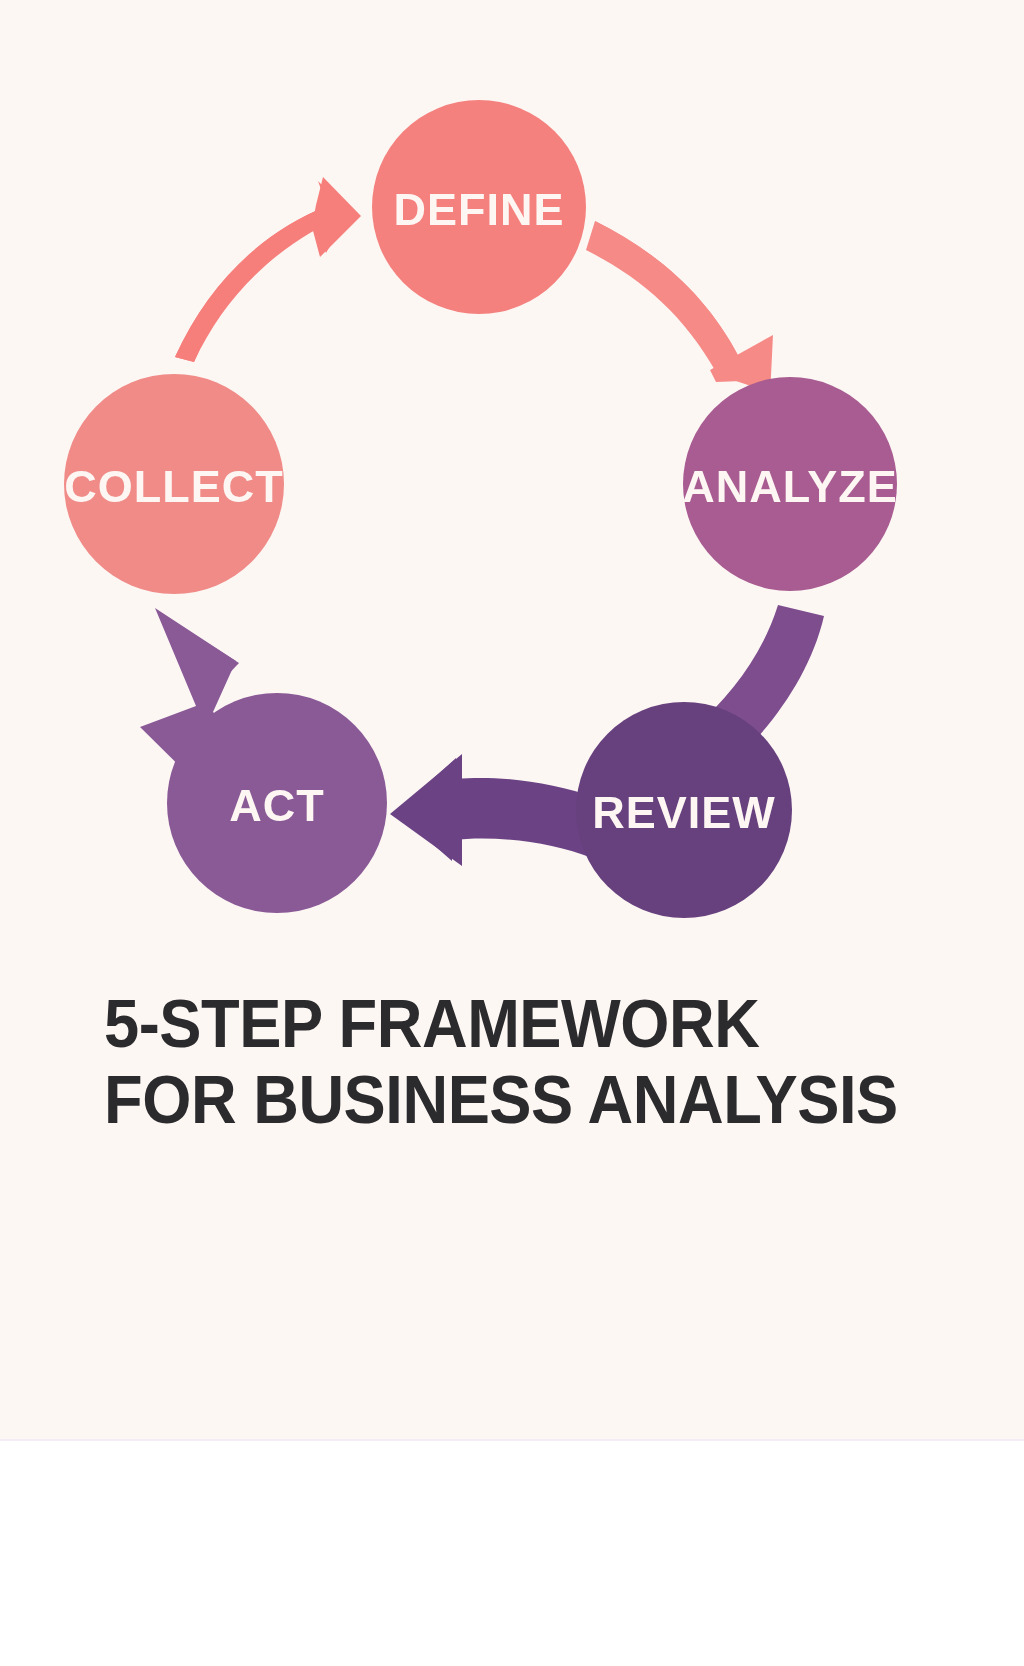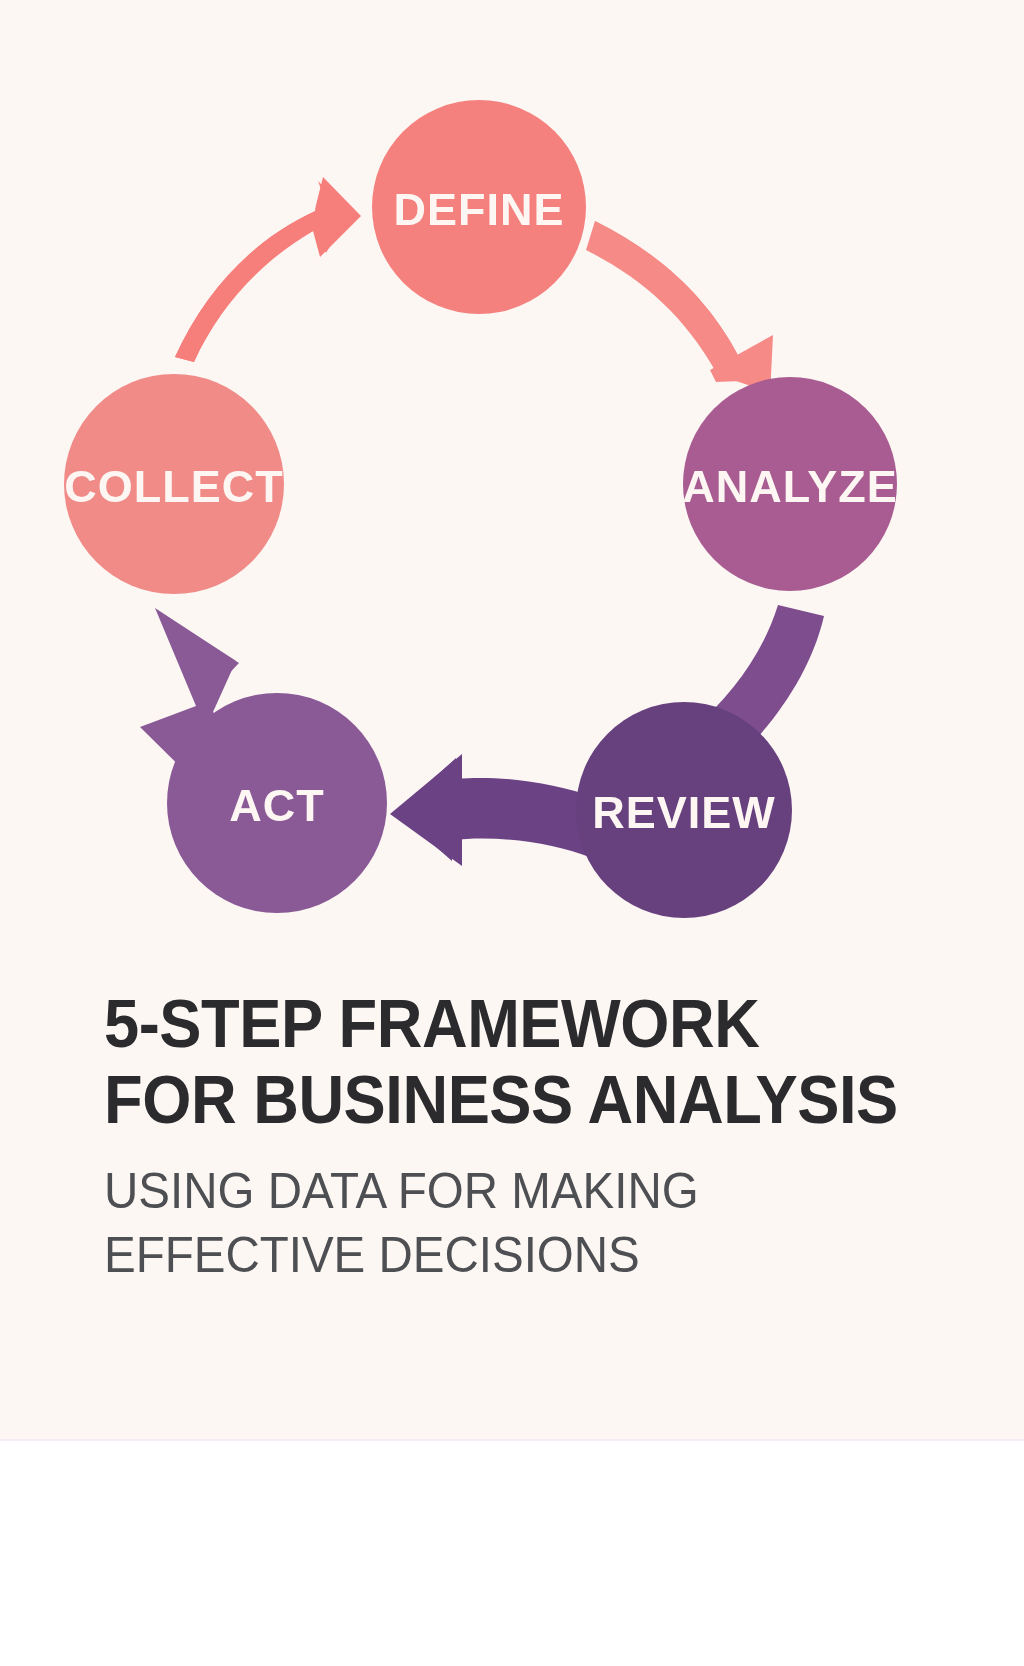--- a/index.html
+++ b/index.html
@@ -169,23 +169,19 @@
       <g>
         <circle cx="174" cy="484" r="110" fill="#f08b88"></circle>
         <text class="node-label" x="174" y="486" font-size="45">COLLECT</text>
       </g>
 
     </svg>
 
     <div id="text-block">
       <div class="title-line">5-STEP FRAMEWORK</div>
       <div class="title-line">FOR BUSINESS ANALYSIS</div>
-      <div id="subtitle-block">
-        <div class="subtitle-line">USING DATA FOR MAKING</div>
-        <div class="subtitle-line">EFFECTIVE DECISIONS</div>
-      </div>
     </div>
 
   </div>
 
   <div id="footer-area"></div>
 
 </div>
 
 </body></html>

